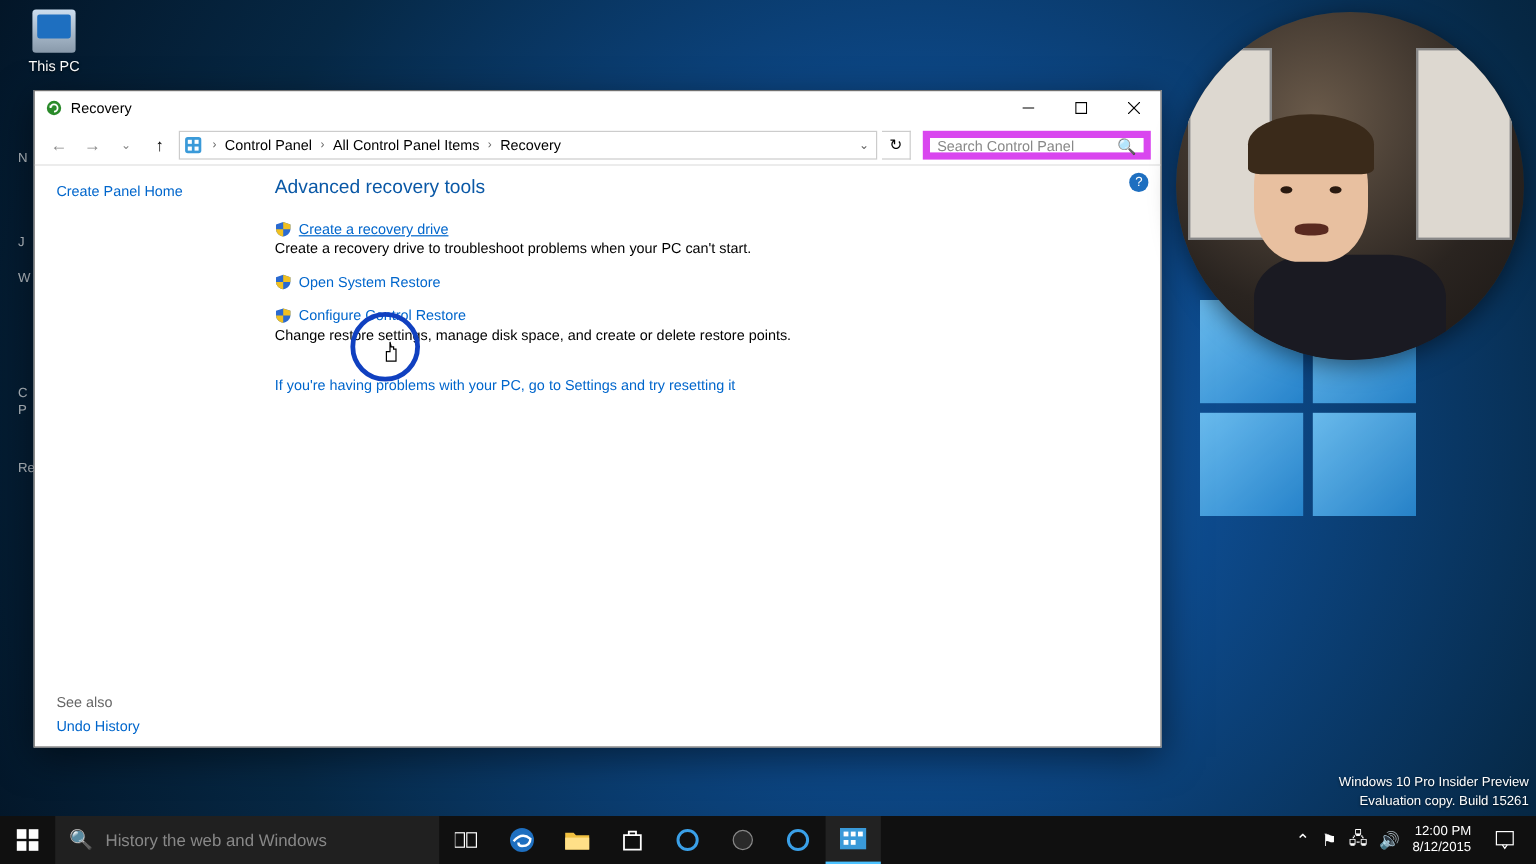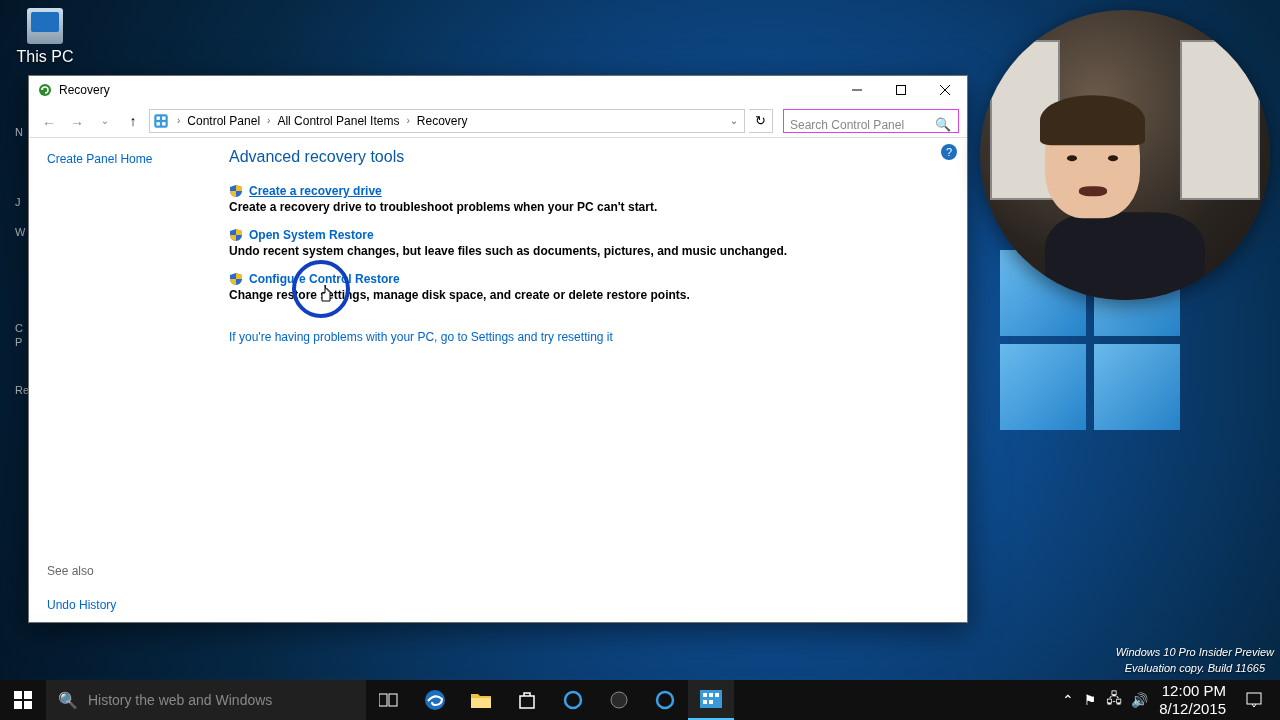--- a/index.html
+++ b/index.html
@@ -12,21 +12,21 @@
     position: relative;
   }
   .wallpaper-logo {
     position: absolute; right: 100px; top: 250px; width: 180px; height: 180px;
     display: grid; grid-template-columns: 1fr 1fr; grid-template-rows: 1fr 1fr; gap: 8px;
     opacity: 0.85;
   }
   .wallpaper-logo div { background: linear-gradient(135deg, #7acfff, #2b8ed8); }
   
   
-  .desktop-icon { position: absolute; width: 60px; text-align: center; color: white; font-size: 16px; cursor: pointer; }
+  .desktop-icon { position: absolute; width: 60px; text-align: center; color: white; font-size: 12px; cursor: pointer; }
   .desktop-icon .icon-img { width: 36px; height: 36px; margin: 0 auto 4px; }
   .this-pc-icon .icon-img { background: linear-gradient(#cde, #89a); border-radius: 3px; position: relative; }
   .this-pc-icon .icon-img::after { content: ""; position: absolute; inset: 4px 4px 12px 4px; background: #1e6fc0; border-radius: 2px; }
   .desktop-icon-label { text-shadow: 0 1px 2px rgba(0,0,0,.8); }
   
   .hidden-icon { position: absolute; width: 18px; text-align: left; color: white; font-size: 11px; opacity: 0.7; }
   
   
   .cp-window {
     position: absolute; left: 28px; top: 75px; width: 940px; height: 548px;
@@ -42,33 +42,33 @@
   
   .nav-row { height: 34px; display: flex; align-items: center; padding: 0 8px; gap: 4px; border-bottom: 1px solid #e0e0e0; }
   .nav-btn { width: 24px; height: 24px; display: flex; align-items: center; justify-content: center; color: #888; font-size: 14px; }
   .nav-btn.enabled { color: #000; }
   .breadcrumb { flex: 1; height: 24px; border: 1px solid #ccc; display: flex; align-items: center; padding: 0 2px; font-size: 12px; }
   .breadcrumb-icon { width: 18px; height: 18px; margin-right: 4px; display:flex; align-items:center; justify-content:center; }
   .crumb { display: flex; align-items: center; padding: 0 4px; height: 22px; }
   .crumb-sep { color: #666; padding: 0 3px; font-size: 10px; }
   .crumb-drop { width: 16px; text-align: center; color: #666; font-size: 10px; margin-left: auto; }
   .refresh-btn { width: 24px; height: 24px; border: 1px solid #ccc; border-left: none; display: flex; align-items: center; justify-content: center; font-size: 13px; }
-  .search-box { width: 176px; height: 24px; border: 1px solid #d946ef; margin-left: 6px; display: flex; align-items: flex-end; padding: 0 6px; font-size: 12px; color: #888; }
+  .search-box { width: 190px; height: 24px; border: 6px solid #d946ef; margin-left: 6px; display: flex; align-items: flex-start; padding: 0 6px; font-size: 12px; color: #888; }
   .search-box .search-glyph { margin-left: auto; font-size: 13px; color: #666; }
   
   .cp-body { flex: 1; display: flex; position: relative; }
   .sidebar { width: 180px; padding: 14px 18px; font-size: 12px; }
   .sidebar-link { color: #0066cc; cursor: pointer; }
   .sidebar-see-also { position: absolute; bottom: 10px; left: 18px; font-size: 12px; }
-  .sidebar-see-also .sa-head { color: #666; margin-bottom: 20px; }
+  .sidebar-see-also .sa-head { color: #666; margin-bottom: 6px; }
   .sidebar-see-also .sa-link { color: #0066cc; cursor: pointer; }
   
   .content { flex: 1; padding: 10px 20px; font-size: 12px; }
   .content-heading { color: #0a58a6; font-size: 16px; font-weight: normal; margin-bottom: 18px; }
-  .tool-item { margin-bottom: 14px; font-weight: bold; }
+  .tool-item { margin-bottom: 14px; }
   .tool-link-row { display: flex; align-items: center; gap: 6px; margin-bottom: 2px; }
   .shield-icon { width: 14px; height: 14px; }
   .shield-icon svg { width: 14px; height: 14px; }
   .tool-link { color: #0066cc; cursor: pointer; }
   .tool-link.hover { text-decoration: underline; }
   .tool-desc { color: #000; }
   .troubleshoot-link { color: #0066cc; cursor: pointer; margin-top: 14px; display: inline-block; }
   
   .help-icon { position: absolute; right: 10px; top: 6px; width: 16px; height: 16px; border-radius: 50%; background: #1e6fc0; color: white; font-size: 11px; display: flex; align-items: center; justify-content: center; cursor: pointer; }
   
@@ -105,23 +105,23 @@
   .start-btn { width: 46px; height: 40px; display: flex; align-items: center; justify-content: center; }
   .start-logo { width: 18px; height: 18px; display: grid; grid-template-columns: 1fr 1fr; grid-template-rows: 1fr 1fr; gap: 2px; }
   .start-logo div { background: #fff; }
   .taskbar-search { flex: 0 0 320px; height: 40px; background: #202020; display: flex; align-items: center; padding: 0 12px; font-size: 14px; color: #888; }
   .taskbar-search .glyph { margin-right: 10px; font-size: 16px; }
   .taskbar-icons { display: flex; height: 40px; }
   .tb-icon { width: 46px; height: 40px; display: flex; align-items: center; justify-content: center; font-size: 18px; }
   .tb-icon.active { border-bottom: 2px solid #4cc2ff; background: rgba(255,255,255,.08); }
   .systray { margin-left: auto; display: flex; align-items: center; height: 40px; padding-right: 8px; gap: 10px; font-size: 12px; }
   .systray-icon { font-size: 14px; }
-  .clock { text-align: right; font-size: 15px; line-height: 1.2; }
+  .clock { text-align: right; font-size: 11px; line-height: 1.2; }
   .notif-btn { width: 36px; height: 40px; display: flex; align-items: center; justify-content: center; }
-  .watermark { position: absolute; bottom: 44px; right: 6px; text-align: center; color: white; font-size: 11px; line-height: 1.4; text-shadow: 0 1px 2px rgba(0,0,0,.7); font-style: italic; }
+  .watermark { position: absolute; bottom: 44px; right: 6px; text-align: right; color: white; font-size: 11px; line-height: 1.4; text-shadow: 0 1px 2px rgba(0,0,0,.7); }
 </style>
 </head>
 <body>
 
 <div class="desktop">
   <div class="wallpaper-logo">
     <div></div>
       <div></div>
       <div></div>
       <div></div>
@@ -228,21 +228,20 @@
           <div class="tool-link-row">
             <span class="shield-icon">
               <svg viewBox="0 0 14 14">
                   <path d="M7 1 L13 3 L13 7 C13 10 10 13 7 13 C4 13 1 10 1 7 L1 3 Z" fill="#2a6ad0"></path>
                   <path d="M7 1 L13 3 L13 7 L7 7 Z" fill="#f0c020"></path>
                   <path d="M7 7 L7 13 C4 13 1 10 1 7 Z" fill="#f0c020"></path>
                 </svg>
             </span>
             <a class="tool-link">Open System Restore</a>
           </div>
-          <div class="tool-desc">Undo recent system changes, but leave files such as documents, pictures, and music unchanged.</div>
         </div>
 
         <div class="tool-item">
           <div class="tool-link-row">
             <span class="shield-icon">
               <svg viewBox="0 0 14 14">
                   <path d="M7 1 L13 3 L13 7 C13 10 10 13 7 13 C4 13 1 10 1 7 L1 3 Z" fill="#2a6ad0"></path>
                   <path d="M7 1 L13 3 L13 7 L7 7 Z" fill="#f0c020"></path>
                   <path d="M7 7 L7 13 C4 13 1 10 1 7 Z" fill="#f0c020"></path>
                 </svg>
@@ -273,21 +272,21 @@
         <div class="webcam-eye l"></div>
           <div class="webcam-eye r"></div>
         <div class="webcam-mouth"></div>
       </div>
       <div class="webcam-body"></div>
     </div>
   </div>
 
   <div class="watermark">
     <div>Windows 10 Pro Insider Preview</div>
-    <div>Evaluation copy. Build 11665</div>
+    <div>Evaluation copy. Build 15261</div>
   </div>
 
   <div class="taskbar">
     <div class="start-btn">
       <div class="start-logo">
           <div></div>
           <div></div>
           <div></div>
           <div></div>
         </div>

